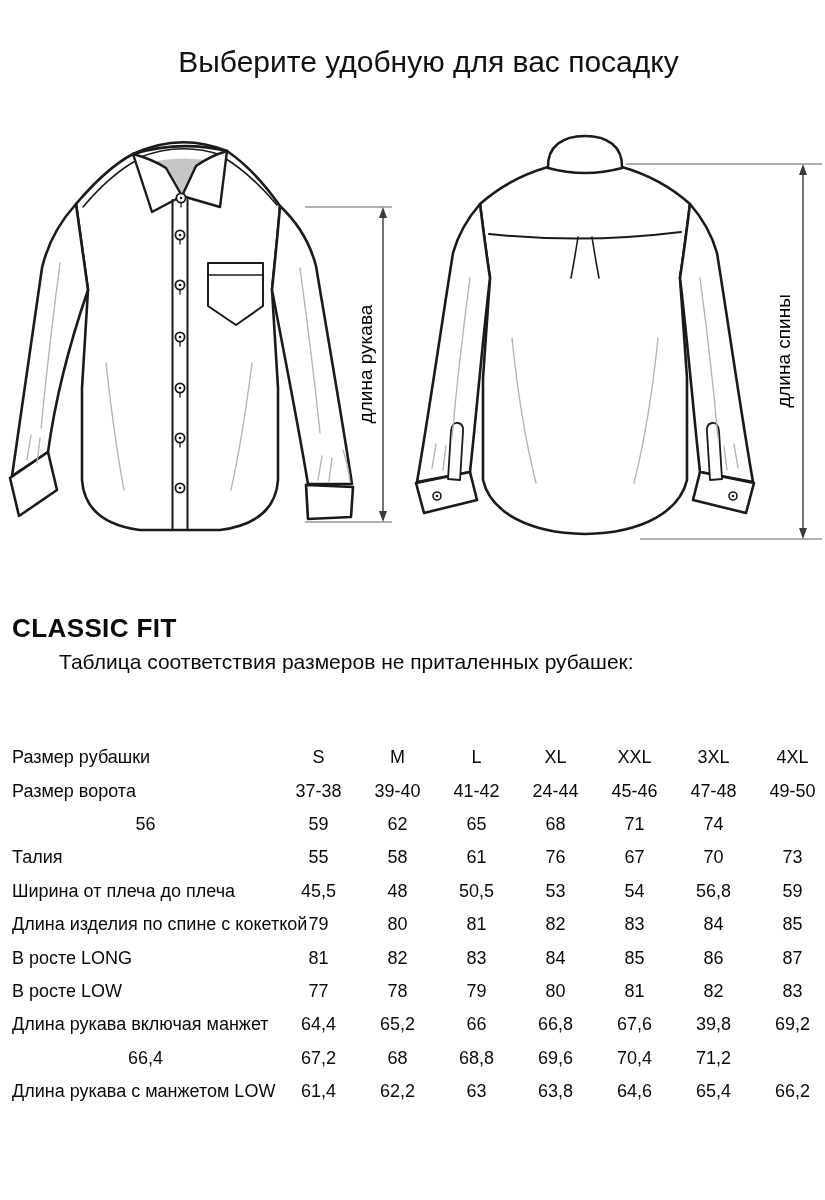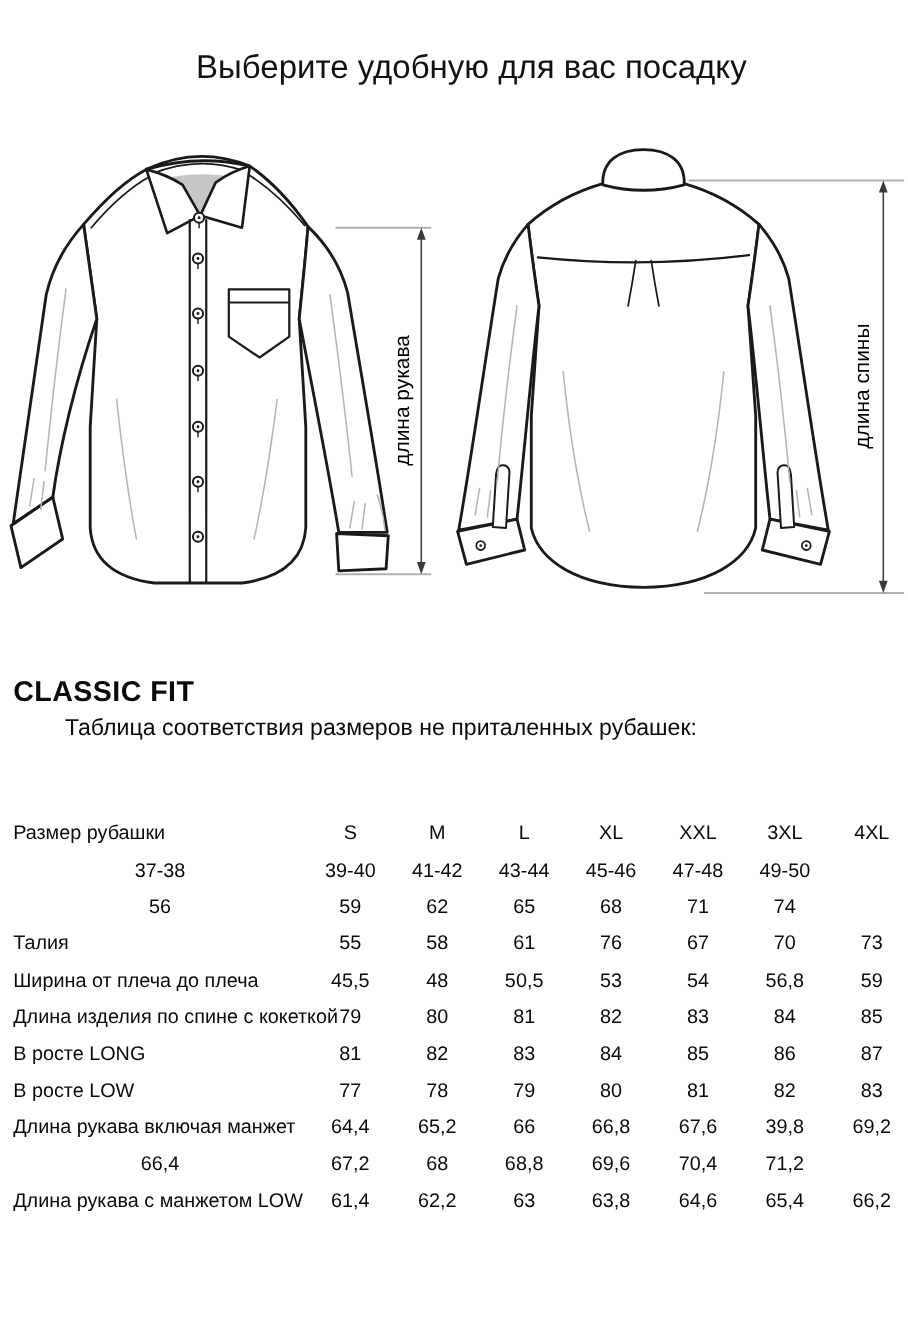--- a/index.html
+++ b/index.html
@@ -197,24 +197,25 @@
       <div class="tlabel">Размер рубашки</div>
       <div class="tcell">S</div>
       <div class="tcell">M</div>
       <div class="tcell">L</div>
       <div class="tcell">XL</div>
       <div class="tcell">XXL</div>
       <div class="tcell">3XL</div>
       <div class="tcell">4XL</div>
     </div>
     <div class="trow">
+      <div class="tlabel">Размер ворота</div>
       <div class="tcell">37-38</div>
       <div class="tcell">39-40</div>
       <div class="tcell">41-42</div>
-      <div class="tcell">43-44</div>
+      <div class="tcell">24-44</div>
       <div class="tcell">45-46</div>
       <div class="tcell">47-48</div>
       <div class="tcell">49-50</div>
     </div>
     <div class="trow">
       <div class="tcell">56</div>
       <div class="tcell">59</div>
       <div class="tcell">62</div>
       <div class="tcell">65</div>
       <div class="tcell">68</div>

